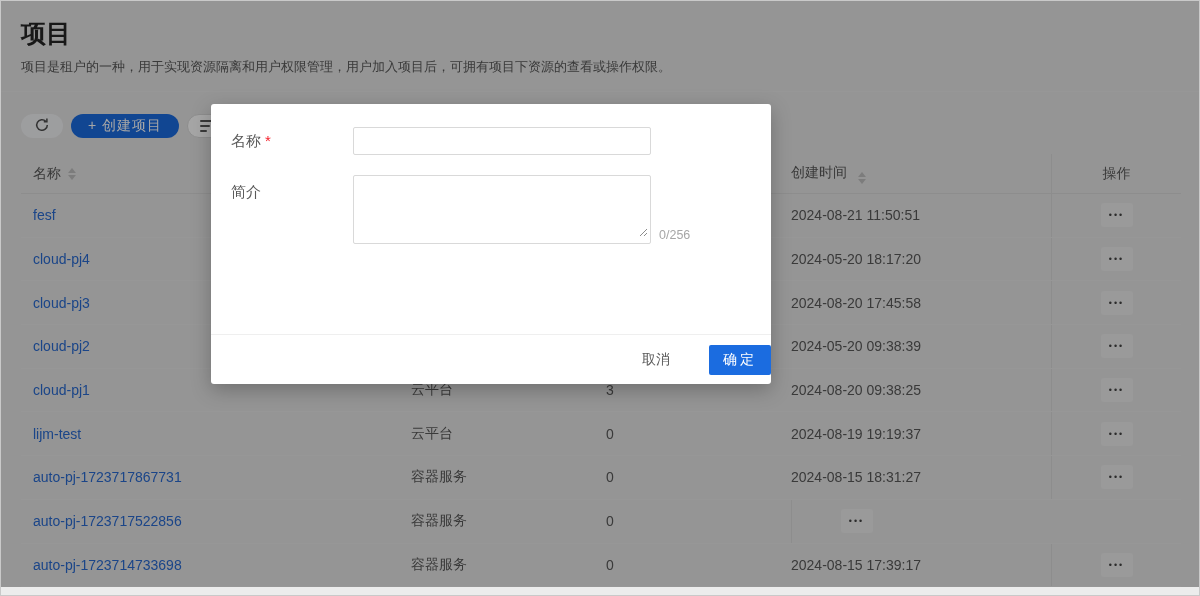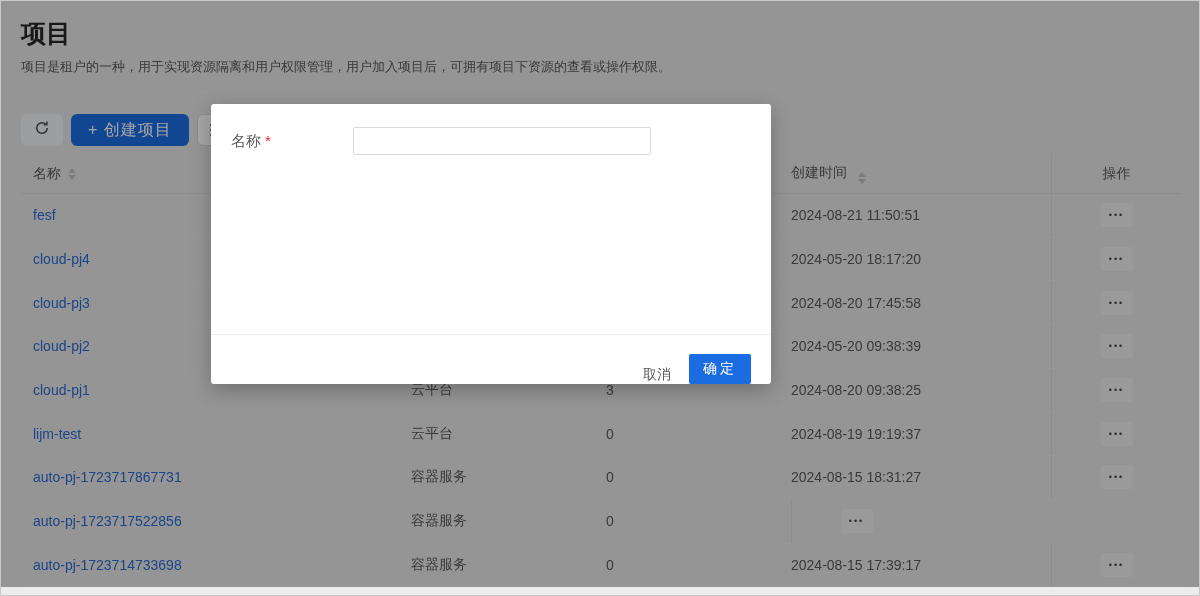--- a/index.html
+++ b/index.html
@@ -11,21 +11,21 @@
   body{background:#fff; font-family:"Liberation Sans","DejaVu Sans",sans-serif;}
   .frame{position:relative; width:1200px; height:596px; border:1px solid #c9c9c9;
          background:#e5e5e5; overflow:hidden;}
   
   .page-header{padding:16px 20px 0 20px;}
   .page-title{font-size:25px; font-weight:600; color:var(--text_primary); line-height:32px;}
   .page-subtitle{margin-top:9px; font-size:13px; color:var(--text_secondary); line-height:18px;}
   .page-divider{margin-top:15px; border-bottom:1px solid var(--border_light);}
   .toolbar{display:flex; gap:8px; margin:22px 20px 0 20px; height:32px;}
   .btn{display:inline-flex; align-items:center; justify-content:center;
-       height:32px; border-radius:6px; font-size:16px; cursor:pointer; border:none;}
+       height:24px; border-radius:12px; font-size:14px; cursor:pointer; border:none;}
   .btn-refresh{width:42px; background:#f2f3f5;}
   .btn-create{padding:0 17px; background:var(--brand_blue); color:#fff; letter-spacing:1px;}
   .btn-filter{width:82px; background:#fff; border:1px solid var(--border_strong);
               justify-content:flex-start; padding-left:12px;}
   .filter-icon{display:inline-flex; flex-direction:column; gap:3px;}
   .filter-icon i{display:block; height:2px; background:#595959; border-radius:1px;}
   .filter-icon i:nth-child(1){width:13px;} .filter-icon i:nth-child(2){width:10px;}
   .filter-icon i:nth-child(3){width:7px;}
   
   .table{margin:8px 20px 0 20px; width:1160px; font-size:14px;}
@@ -64,22 +64,22 @@
   .field-row.top .field-label{padding-top:8px;}
   .req{color:var(--danger_red); margin-left:4px;}
   .text-input{width:298px; height:28px; border:1px solid var(--border_strong); border-radius:2px;
               font-size:14px; padding:0 8px; outline:none; font-family:inherit;}
   .ta-wrap{position:relative; width:298px;}
   .textarea{width:298px; height:69px; border:1px solid var(--border_strong); border-radius:2px;
             resize:none; font-size:14px; padding:6px 8px; outline:none; font-family:inherit; display:block;}
   .resize-handle{position:absolute; right:3px; bottom:3px;}
   .counter{align-self:flex-end; margin-left:8px; font-size:12.5px; color:#a6a6a6; padding-bottom:2px;}
   .modal-footer{position:absolute; left:0; right:0; bottom:0; height:50px;
-                border-top:1px solid #efefef; display:flex; align-items:flex-end;
-                justify-content:flex-end; gap:18px; padding-right:20px;}
+                border-top:1px solid #efefef; display:flex; align-items:center;
+                justify-content:flex-end; gap:39px; }
   .btn-cancel{background:none; border:none; font-size:14px; color:var(--text_secondary); cursor:pointer;}
   .btn-ok{height:30px; padding:0 14px; background:var(--brand_blue); color:#fff; border:none;
           border-radius:2px; font-size:14px; letter-spacing:3px; cursor:pointer;}
 </style>
 </head>
 <body>
 
 <div class="frame">
 
   <div>
@@ -218,20 +218,34 @@
   <div class="backdrop"></div>
 
   <div class="modal">
     <div class="modal-body">
       <div class="field-row">
         <div class="field-label">
           <span>名称</span><span class="req">*</span>
         </div>
         <input class="text-input" type="text" value="" style="">
       </div>
+      <div class="field-row top">
+        <div class="field-label">
+          <span>简介</span>
+        </div>
+        <div class="ta-wrap">
+          <textarea class="textarea" style=""></textarea>
+          <span class="resize-handle">
+            <svg width="9" height="9" viewBox="0 0 9 9">
+              <path d="M8 1 L1 8 M8 5 L5 8" stroke="#8c8c8c" stroke-width="1" fill="none"></path>
+            </svg>
+          </span>
+        </div>
+        <span class="counter">0/256</span>
+      </div>
     </div>
     <div class="modal-footer">
       <button class="btn-cancel">取消</button>
       <button class="btn-ok">确定</button>
     </div>
   </div>
 
 </div>
 
 </body></html>

